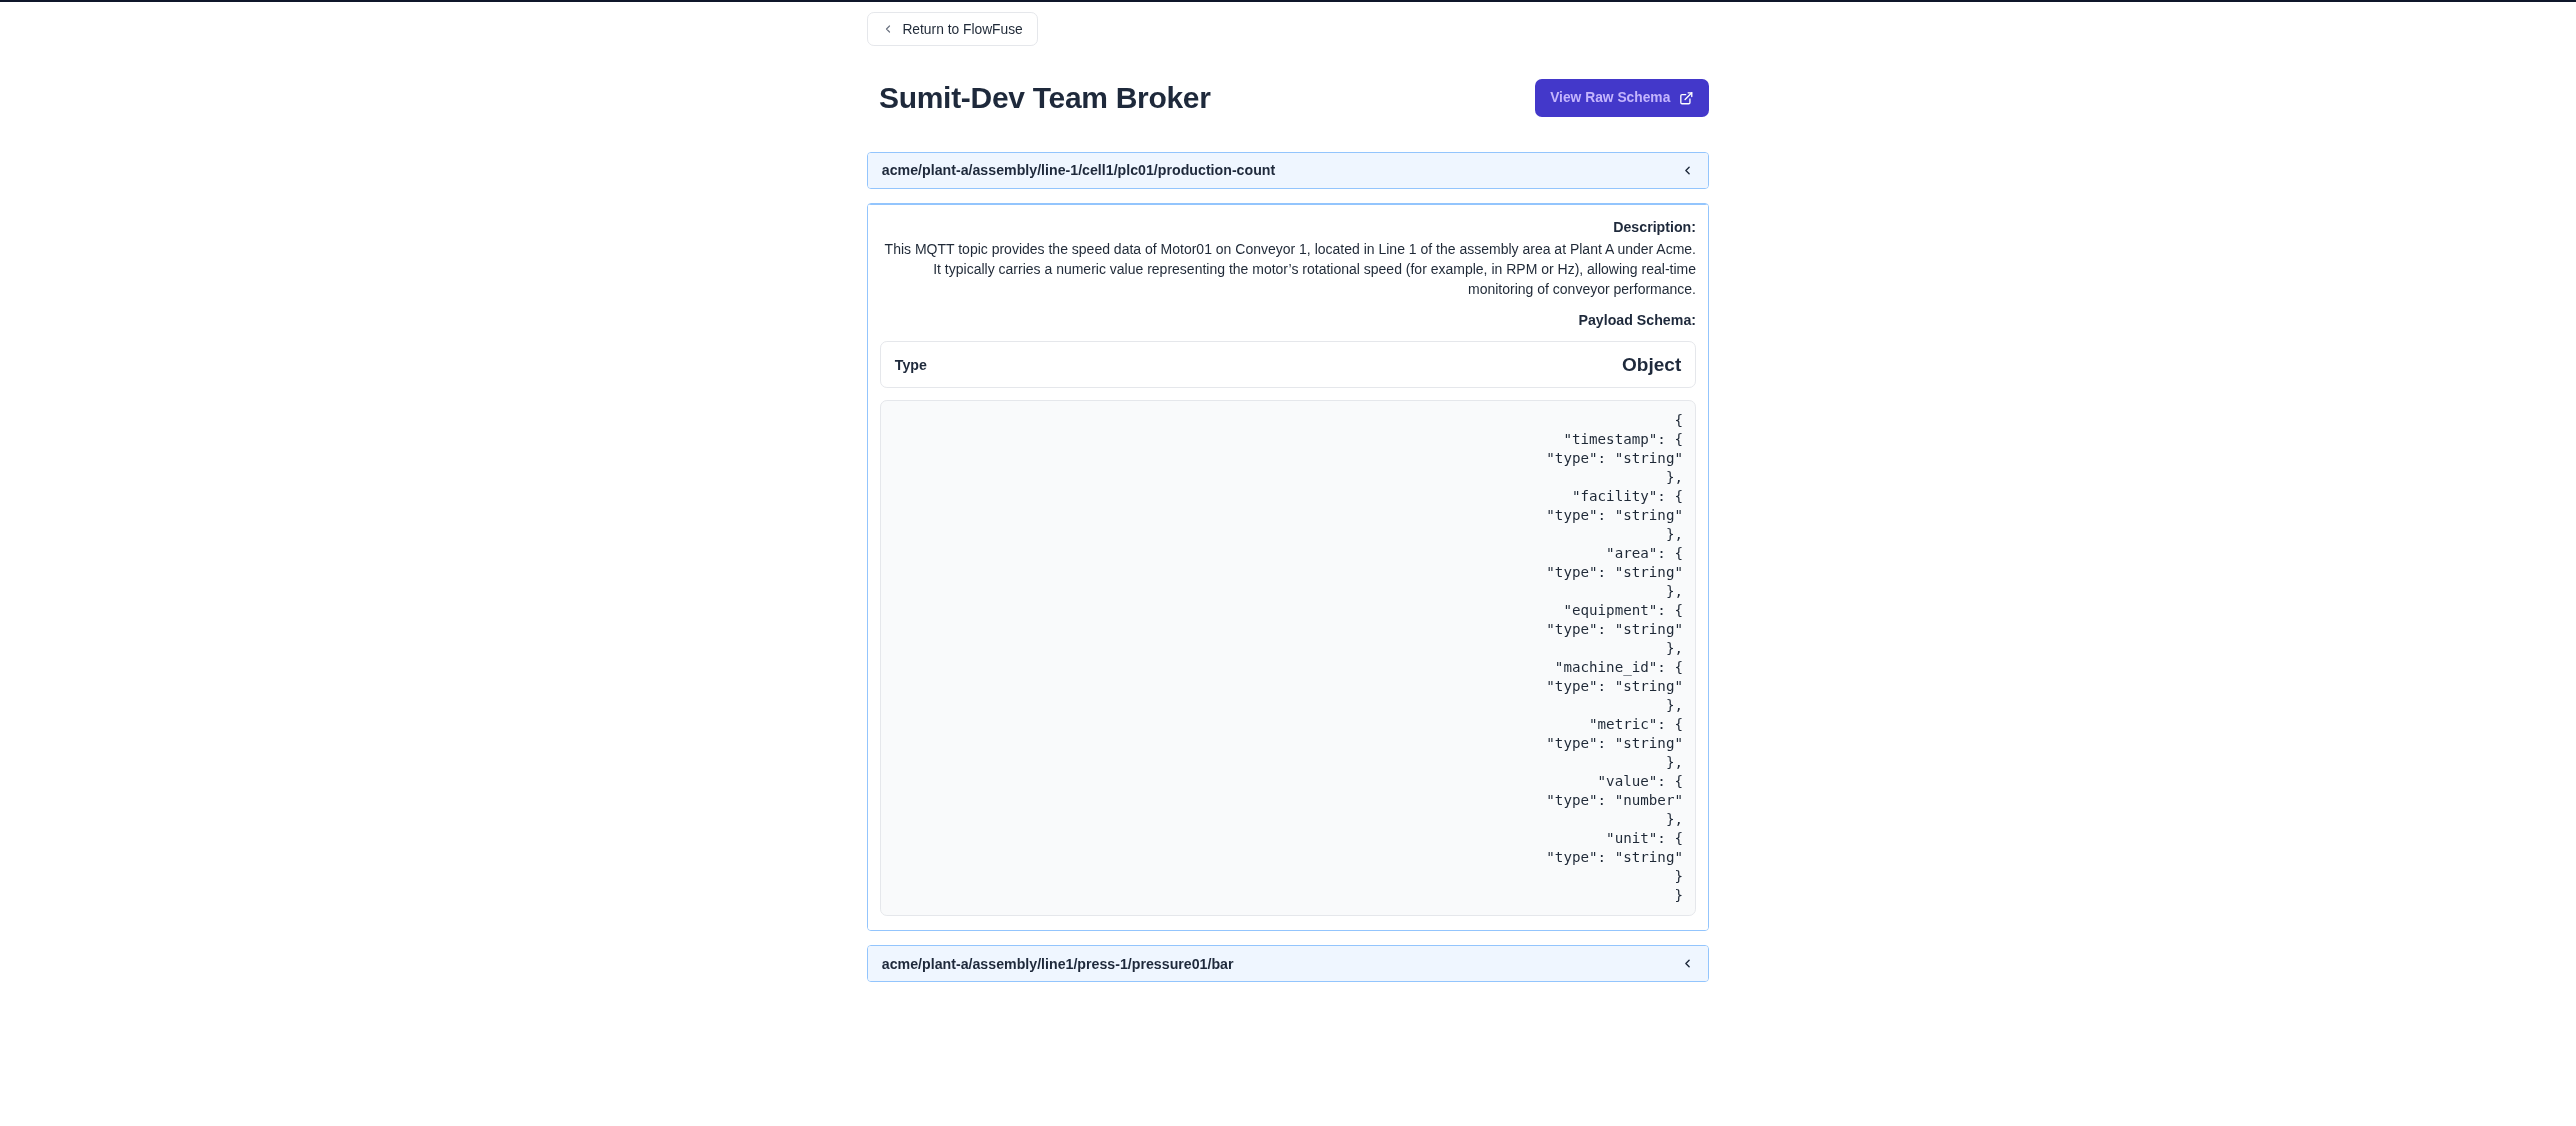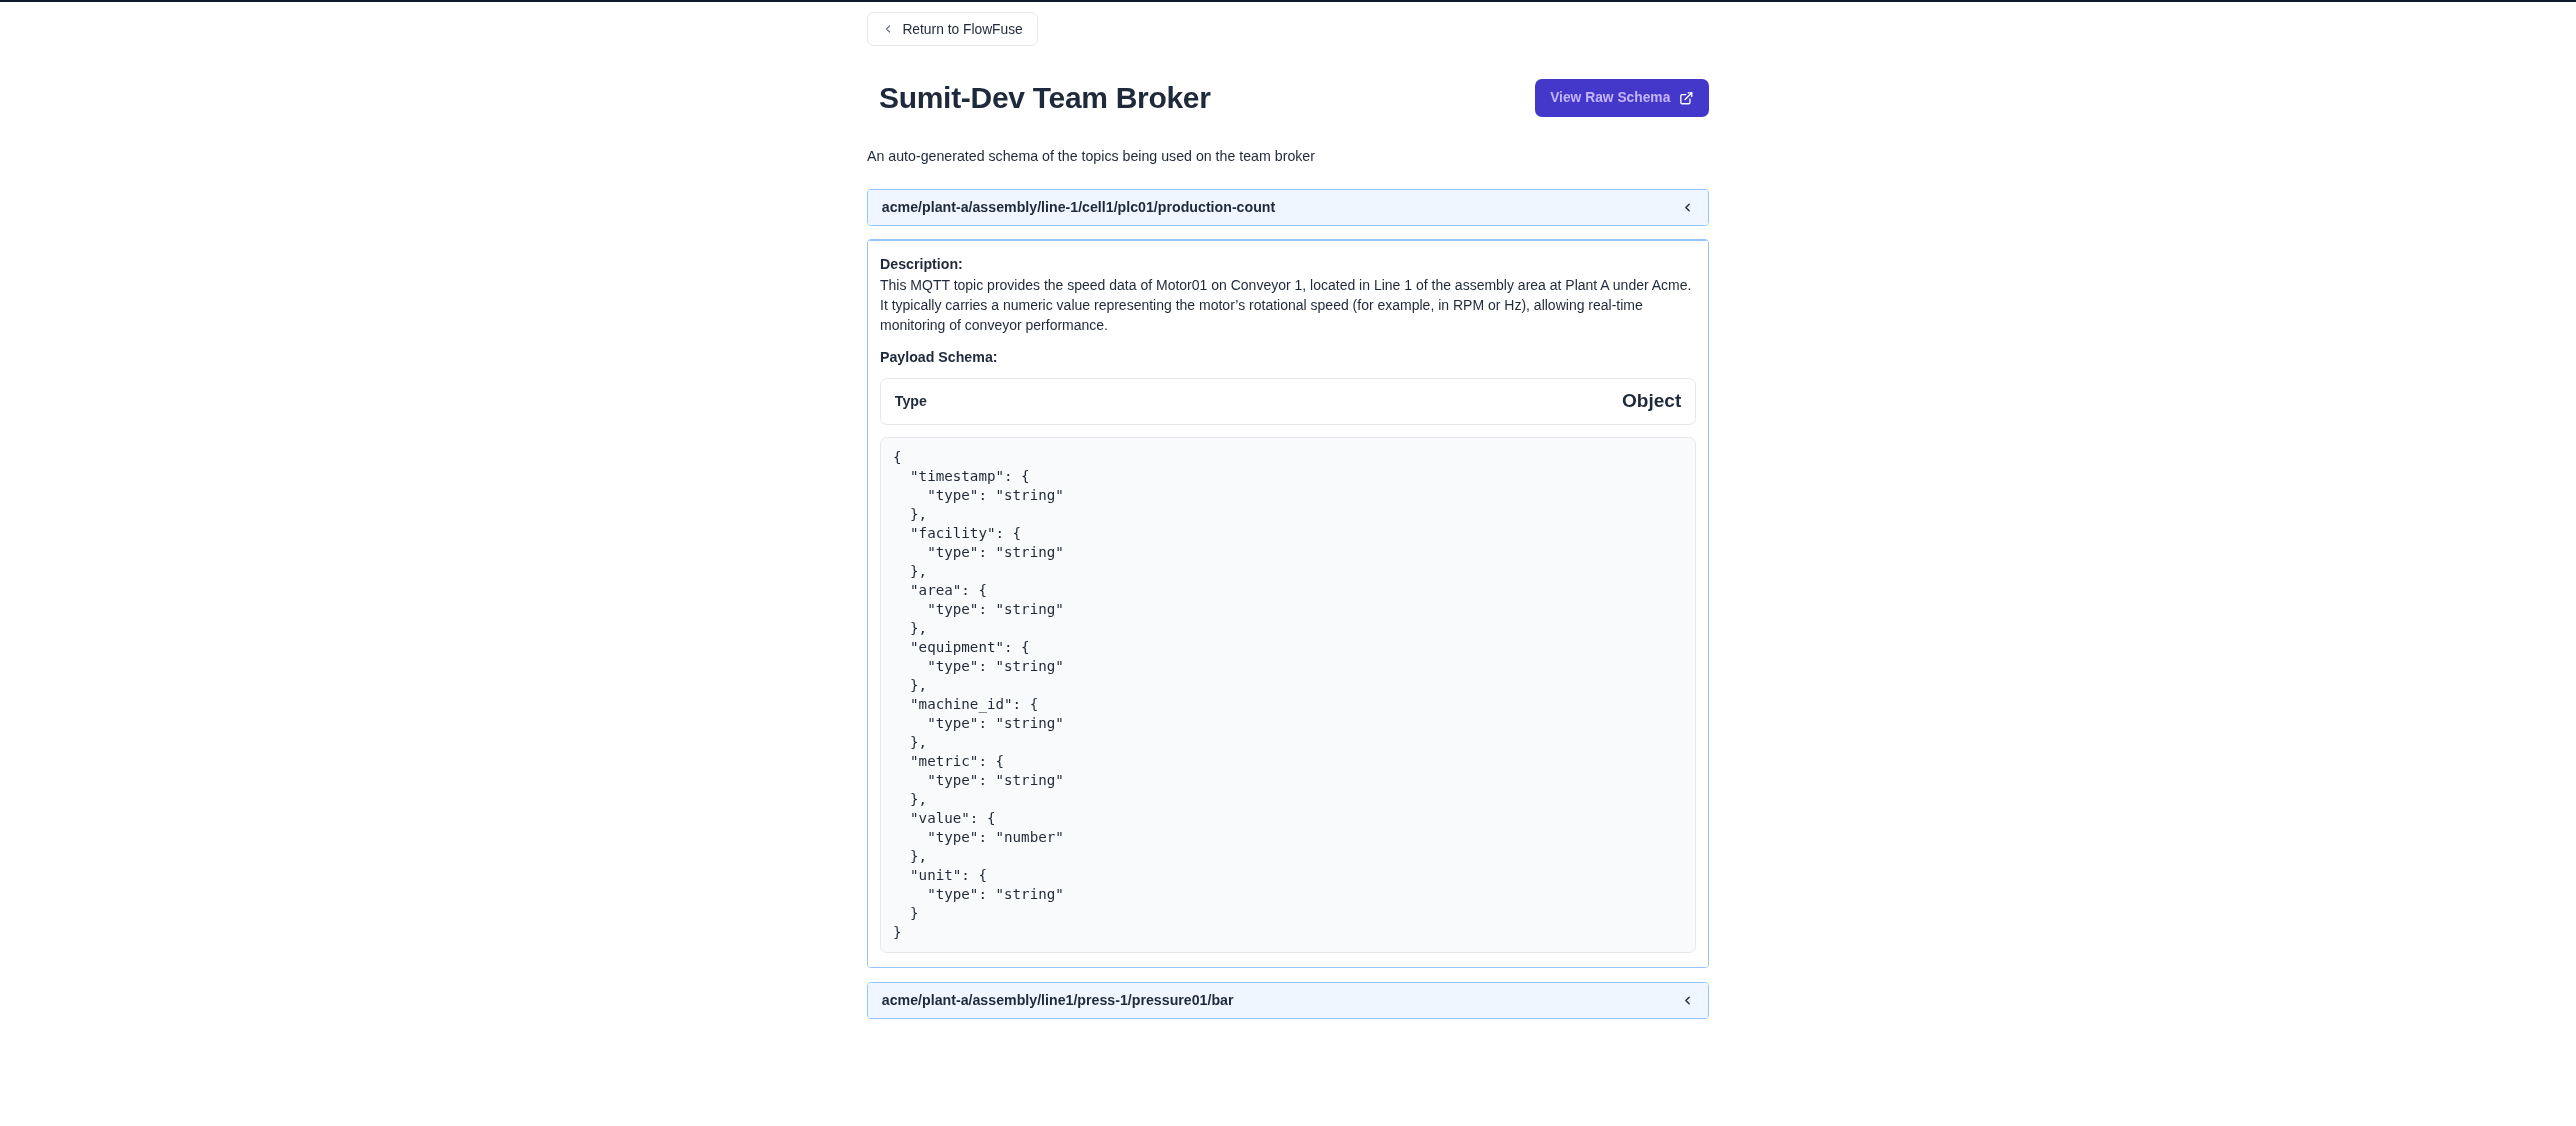--- a/index.html
+++ b/index.html
@@ -69,20 +69,21 @@
     color: #1f2937;
   }
   
   .topic-list { margin-top: 25px; }
   .topic-item {
     border: 0.9px solid #93c5fd;
     border-radius: 4px;
     background: #eff6ff;
     margin-bottom: 13.8px;
     overflow: hidden;
+    text-align: right;
   }
   .topic-header {
     display: flex;
     justify-content: space-between;
     align-items: center;
     padding: 9.5px 13.8px;
     background: #eff6ff;
     cursor: pointer;
   }
   .topic-label {
@@ -156,21 +157,20 @@
       <span>
         <svg width="14.6" height="14.6" viewBox="0 0 24 24" fill="none" stroke="#ffffff" stroke-width="2.2" stroke-linecap="round" stroke-linejoin="round">
             <path d="M18 13v6a2 2 0 0 1-2 2H5a2 2 0 0 1-2-2V8a2 2 0 0 1 2-2h6"></path>
             <polyline points="15 3 21 3 21 9"></polyline>
             <line x1="10" y1="14" x2="21" y2="3"></line>
           </svg>
       </span>
     </button>
   </div>
 
-  <p class="subtitle">An auto-generated schema of the topics being used on the team broker</p>
 
   <div class="topic-list">
 
     <div class="topic-item">
       <div class="topic-header">
         <span class="topic-label">acme/plant-a/assembly/line-1/cell1/plc01/production-count</span>
         <span>
           <svg width="13" height="13" viewBox="0 0 24 24" fill="none" stroke="#1e293b" stroke-width="2.6" stroke-linecap="round" stroke-linejoin="round">
               <polyline points="15 18 9 12 15 6"></polyline>
             </svg>

